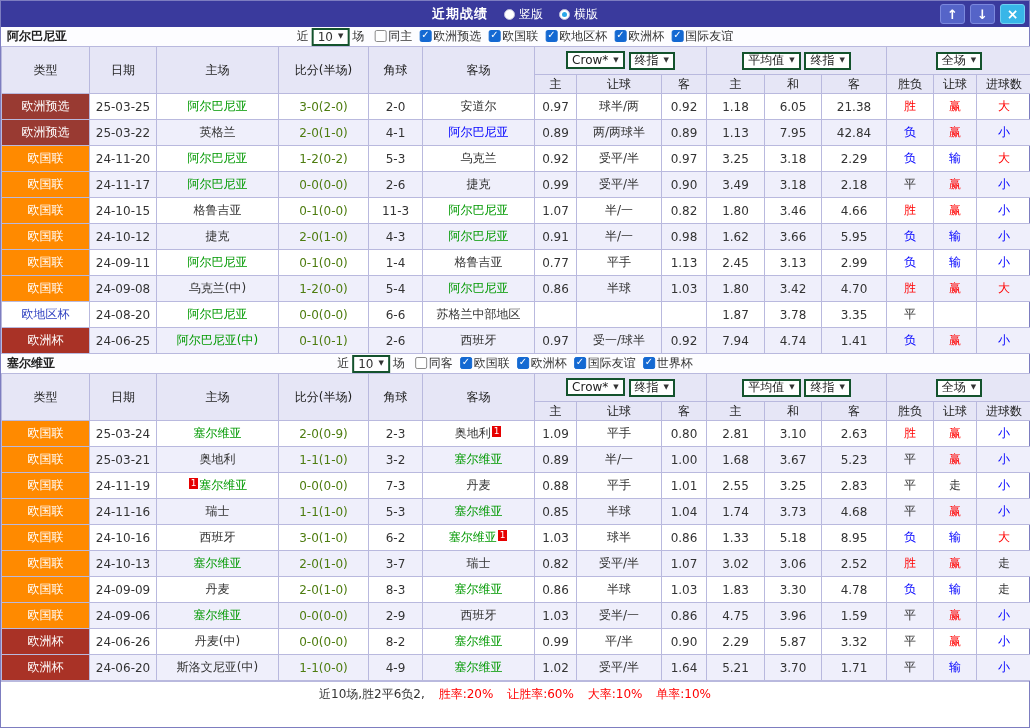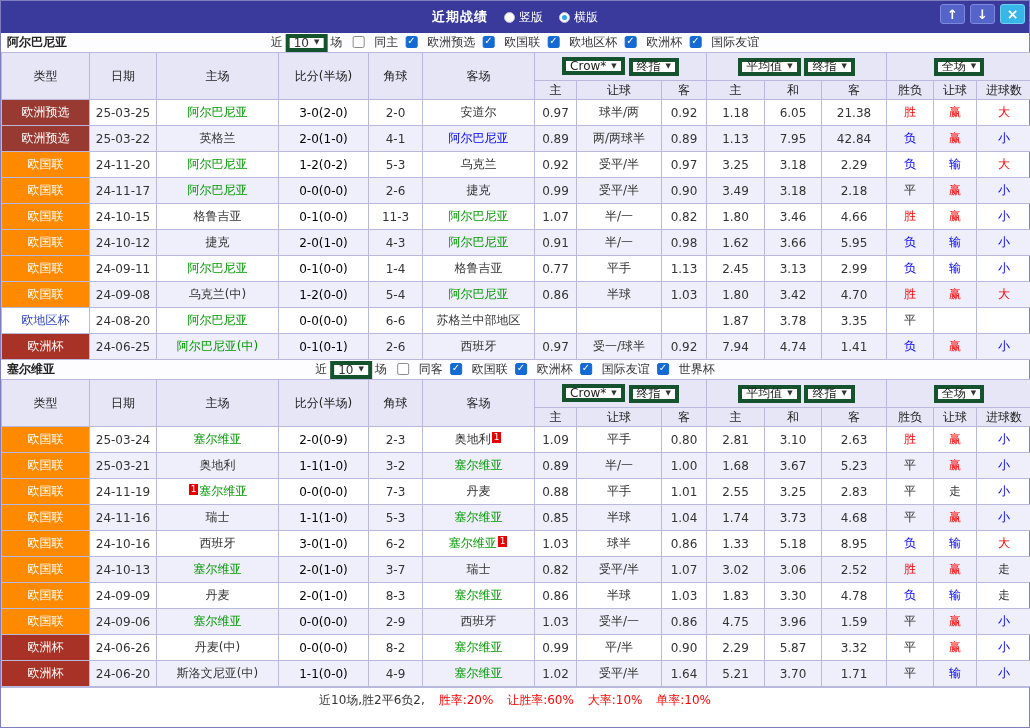--- a/index.html
+++ b/index.html
@@ -1,56 +1,56 @@
 <!DOCTYPE html>
 <html><head>
 <meta charset="utf-8">
 <style>
   * { margin:0; padding:0; box-sizing:border-box; }
   html,body { width:1030px; height:728px; overflow:hidden; }
   body { font-family:"DejaVu Sans","Liberation Sans",sans-serif; font-size:12px; color:#333; background:#fff; }
   .page { width:1030px; height:728px; border:1px solid #7d7dc0; }
 
   
-  .topbar { height:32px; background:#3a3a9d; display:flex; align-items:center; justify-content:center; position:relative; }
+  .topbar { height:26px; background:#3a3a9d; display:flex; align-items:center; justify-content:center; position:relative; }
   .tb-center { display:flex; align-items:center; gap:16px; }
   .tb-title { color:#fff; font-weight:bold; font-size:13px; letter-spacing:1px; }
   .radio-lab { display:inline-flex; align-items:center; gap:4px; color:#fff; cursor:pointer; }
   .radio { width:11px; height:11px; border-radius:50%; background:#fff; border:1px solid #bdbdd8; display:inline-block; position:relative; }
   .radio.sel::after { content:""; position:absolute; left:2px; top:2px; width:5px; height:5px; border-radius:50%; background:#2aa7e8; }
   .tb-btns { position:absolute; right:4px; top:3px; display:flex; gap:5px; }
   .sqbtn { width:25px; height:20px; border-radius:3px; background:#5564c8; border:1px solid #7b88dd; color:#fff; display:flex; align-items:center; justify-content:center; font-size:13px; font-weight:bold; cursor:pointer; }
   .sqbtn.close { background:#38b6e8; border-color:#6fd0f2; font-size:14px; }
 
   
   .sec-head { height:19px; display:flex; align-items:center; position:relative; background:#fdfdff; }
   .team-title { margin-left:6px; font-weight:bold; font-size:12px; color:#222; }
   .filters { position:absolute; left:50%; transform:translateX(-50%); display:flex; align-items:center; gap:3px; white-space:nowrap; }
-  .cbl { display:inline-flex; align-items:center; gap:10px; margin-left:7px; cursor:pointer; }
+  .cbl { display:inline-flex; align-items:center; gap:2px; margin-left:7px; cursor:pointer; }
   .cb { width:12px; height:12px; border:1px solid #8a8a8a; border-radius:2px; background:#fff; display:inline-block; position:relative; }
   .cb.on { background:#1469d2; border-color:#1469d2; }
   .cb.on::after { content:"✓"; position:absolute; left:1px; top:-2px; color:#fff; font-size:10px; font-weight:bold; }
 
   
-  .sel-box { display:inline-flex; align-items:center; justify-content:space-between; gap:5px; border:4px solid #14532d; background:#fff; height:18px; padding:0 4px; min-width:34px; cursor:pointer; }
+  .sel-box { display:inline-flex; align-items:center; justify-content:space-between; gap:5px; border:2px solid #14532d; background:#fff; height:18px; padding:0 4px; min-width:34px; cursor:pointer; }
   .arr { font-size:7px; color:#333; line-height:1; }
 
   
   table.grid { width:100%; table-layout:fixed; border-collapse:collapse; }
   .grid th, .grid td { border:1px solid #b9b9de; text-align:center; overflow:hidden; white-space:nowrap; }
   .grid th { background:#e6e6f6; font-weight:normal; color:#222; }
   .grid tr.h1 th { height:28px; }
   .grid tr.h2 th { height:19px; }
   .grid td { height:26px; font-size:12px; }
   .grid tr.alt td { background:#efeffb; }
   .grid tr.alt td.t-presel, .grid td.t-presel { background:#993a32; color:#fff; }
   .grid tr.alt td.t-unl,    .grid td.t-unl    { background:#ff8a00; color:#fff; }
   .grid tr.alt td.t-euro,   .grid td.t-euro   { background:#a93226; color:#fff; }
   .grid td.t-region { color:#2d3fc0; }
-  [data-f="score"] { color:#000000; cursor:pointer;margin-top:24px; }
+  [data-f="score"] { color:#4d7c0f; cursor:pointer;margin-top:24px; }
   .team { cursor:pointer; }
   .c-red { color:#ff0000; } .c-blue { color:#0000ff; } .c-green { color:#009900; }
   .c-black { color:#333; }
   .rc { background:#e60000; color:#fff; font-size:9px; line-height:11px; padding:0 2px; display:inline-block; vertical-align:3px; margin:0 1px; }
   .rc:empty { display:none; }
 
   
   .summary { height:25px; line-height:24px; text-align:center; border-top:1px solid #b9b9de; background:#fff; }
   .summary .st { color:#ff0000; margin-left:10px; }
 </style>

